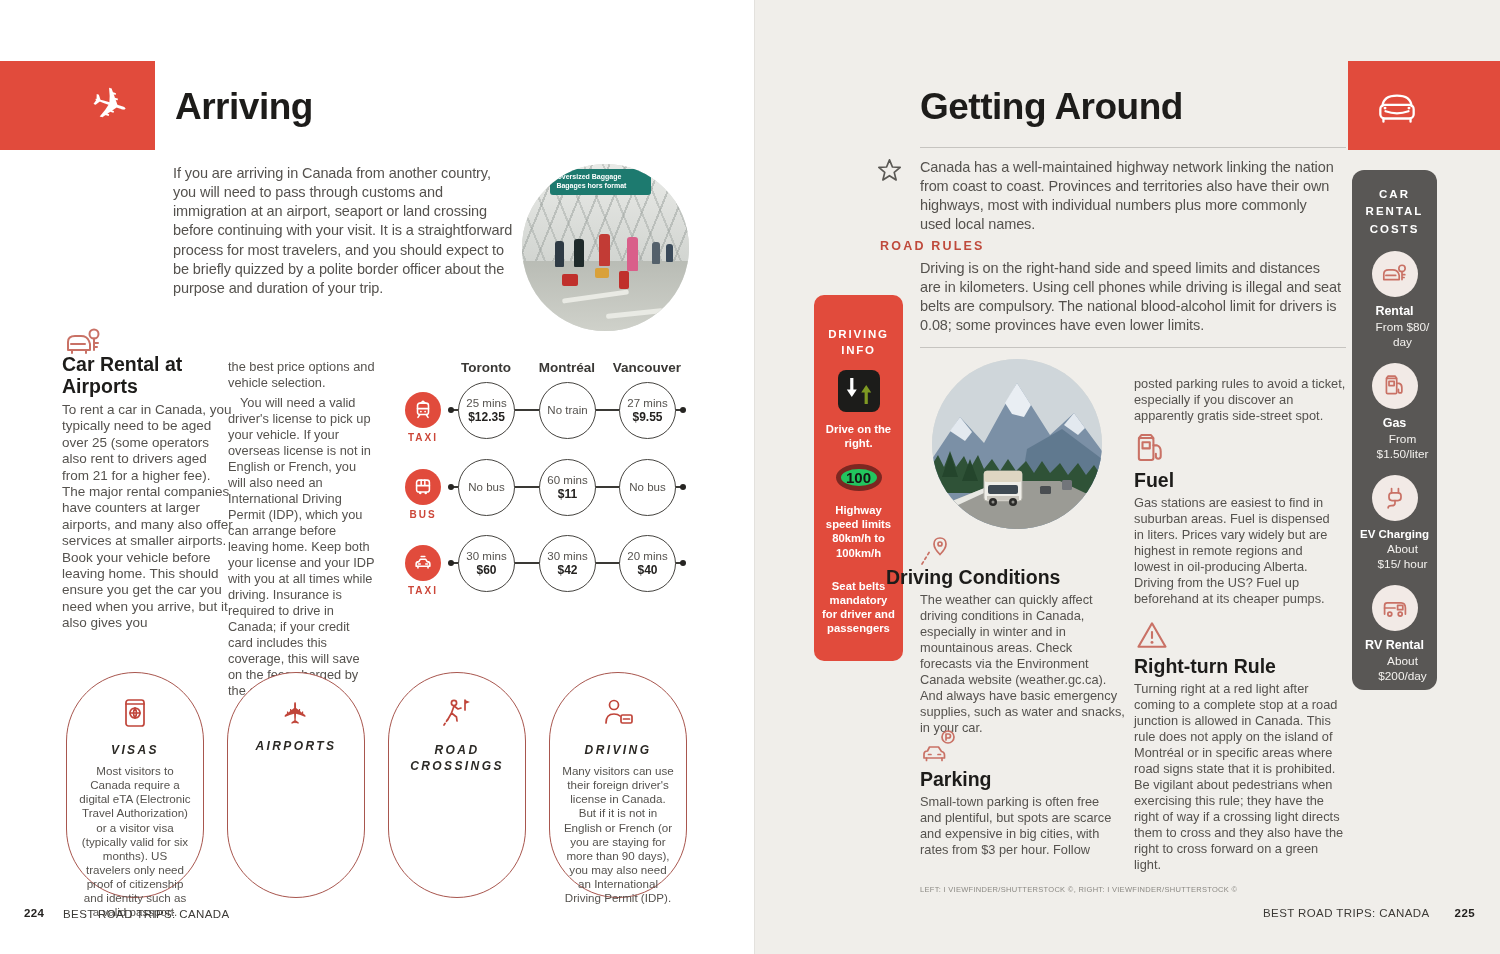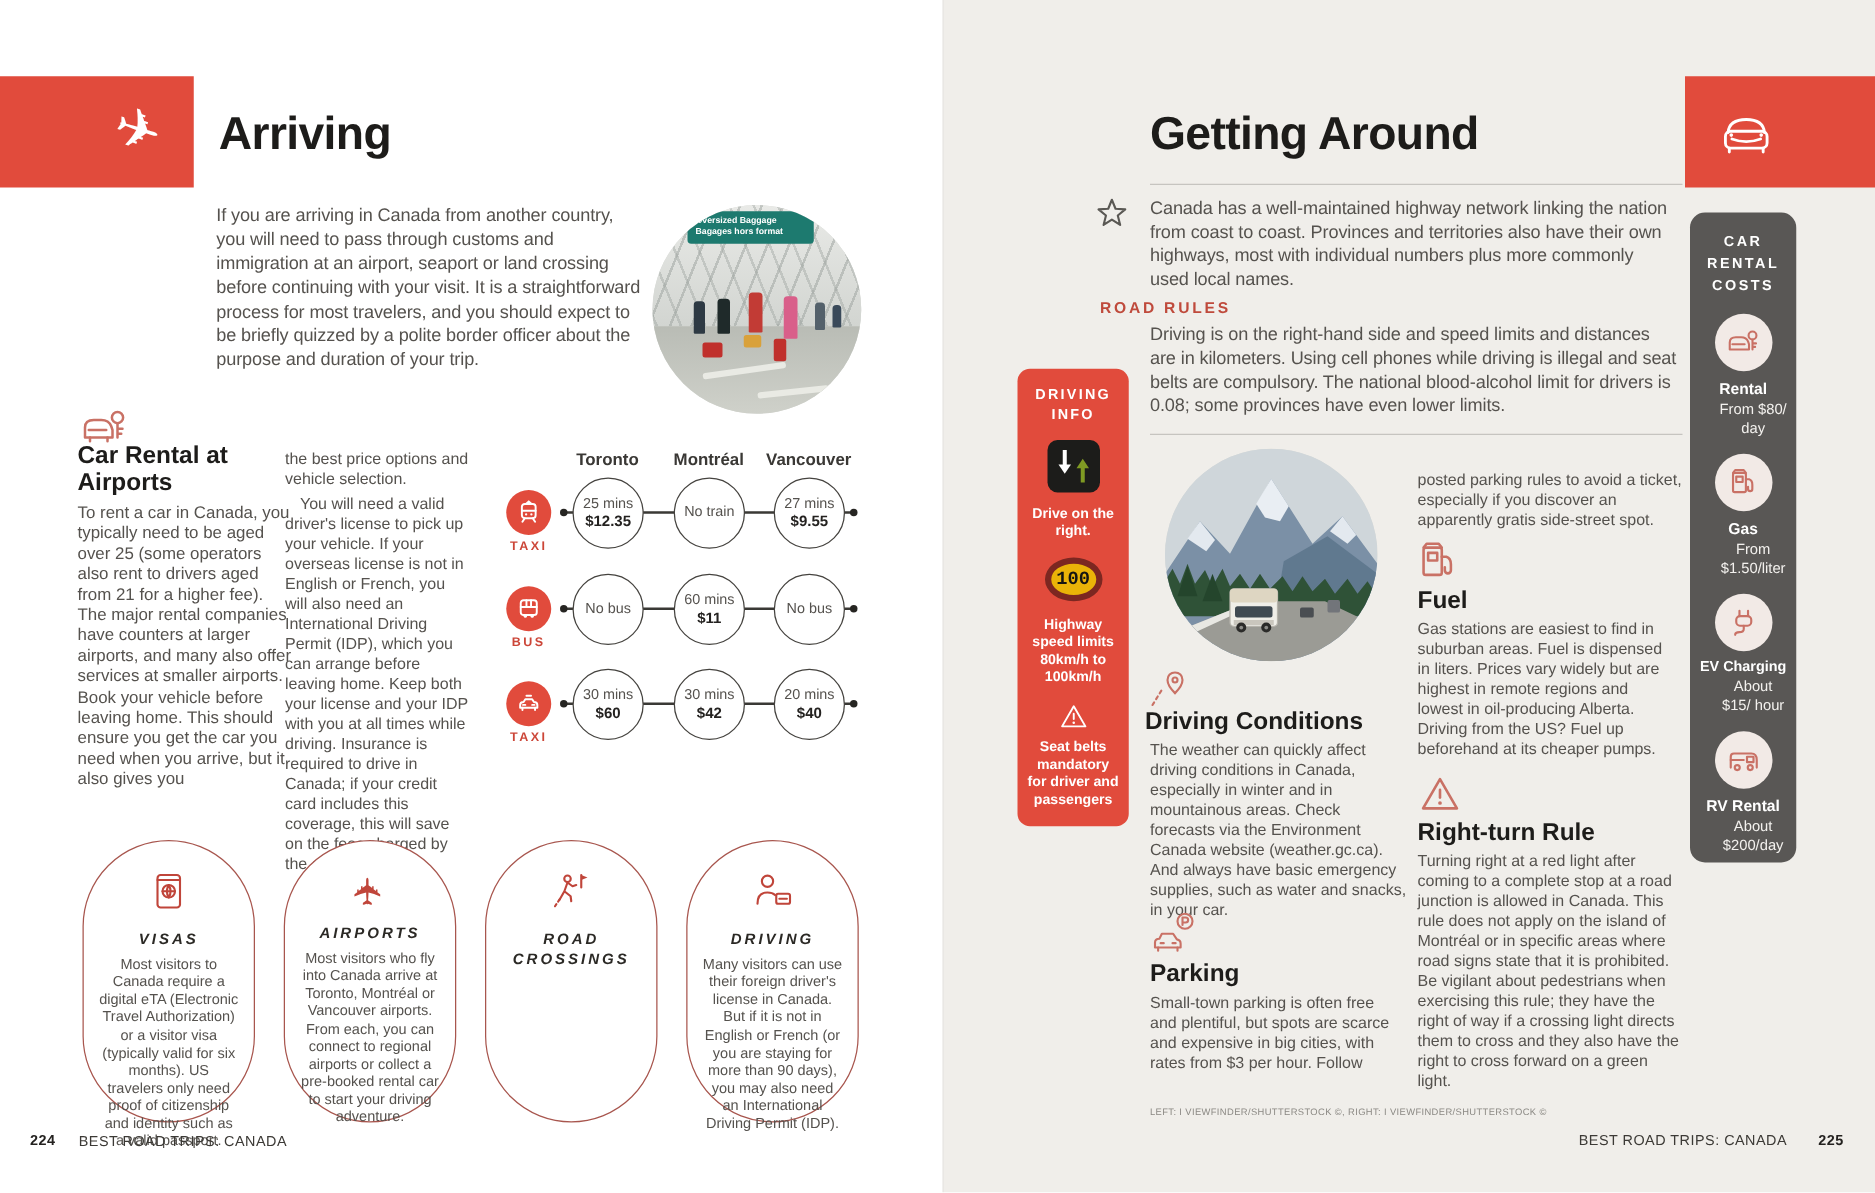--- a/index.html
+++ b/index.html
@@ -35,28 +35,28 @@
   
   .badge { width:138px; height:226px; border:1.6px solid #a8564e; border-radius:69px;
            background:#fff; text-align:center; padding:24px 12px 0; }
   .badge .btitle { font-size:12px; font-weight:700; letter-spacing:2.4px; color:#2b2925;
                    margin-top:9px; line-height:1.35;font-style:italic; }
   .badge .btext { font-size:11.6px; line-height:14.1px; color:#55524e; margin-top:6px; }
 
   
   .rightbg { left:755px; top:0; width:745px; height:954px; background:#f0eeea; }
   .drivepanel { left:814px; top:295px; width:89px; height:366px; background:#e14b3c;
-                border-radius:10px; color:#fff; text-align:center; padding:14px 8px;
+                border-radius:10px; color:#fff; text-align:center; padding:32px 8px;
                 display:flex; flex-direction:column; align-items:center; }
   .drivepanel .ptitle { font-size:11.5px; font-weight:700; letter-spacing:1.8px; line-height:1.35; }
   .drivepanel .pcap { font-size:11.3px; font-weight:700; line-height:1.25; }
   .signsquare { width:42px; height:42px; background:#1c1c1a; border-radius:8px; }
-  .speedsign { width:46px; height:46px; background:#eab308; border:5px solid #7c2721;
+  .speedsign { width:46px; height:46px; background:#22c55e; border:5px solid #7c2721;
                border-radius:50%; display:flex; align-items:center; justify-content:center;
-               color:#151513; font-size:15px; font-weight:700;font-family:Liberation Mono, monospace; }
+               color:#151513; font-size:15px; font-weight:700; }
 
   .costpanel { left:1352px; top:170px; width:85px; height:520px; background:#595755;
                border-radius:12px; color:#fff; text-align:center; padding-top:16px; }
   .costpanel .ctitle { font-size:11.5px; font-weight:700; letter-spacing:2px; line-height:1.5; }
   .costitem { margin-top:13px; }
   .costitem .ccircle { width:46px; height:46px; background:#f2eae6; border-radius:50%;
                        margin:0 auto; display:flex; align-items:center; justify-content:center; }
   .costitem .clabel { font-size:12.5px; font-weight:700; margin-top:7px; }
   .costitem .cvalue { font-size:11.8px; line-height:1.28; margin-top:2px; color:#f3f1ee; padding:0 6px;margin-left:16px; }
 
@@ -216,21 +216,20 @@
       <circle cx="14" cy="16" r="5"></circle>
         <path d="M9 16 h10 M14 11 q3 5 0 10 M14 11 q-3 5 0 10"></path>
     </g>
     </svg>
   <div class="btitle">VISAS</div>
   <div class="btext">Most visitors to Canada require a digital eTA (Electronic Travel Authorization) or a visitor visa (typically valid for six months). US travelers only need proof of citizenship and identity such as a valid passport.</div>
 </div>
 <div class="abs badge" style="left:227px;top:672px;">
   <div style="height:32px;color:#c0453a;font-size:30px;line-height:32px;transform:rotate(-90deg);display:inline-block;">✈</div>
   <div class="btitle">AIRPORTS</div>
-  <div class="btext">Most visitors who fly into Canada arrive at Toronto, Montréal or Vancouver airports. From each, you can connect to regional airports or collect a pre-booked rental car to start your driving adventure.</div>
 </div>
 <div class="abs badge" style="left:388px;top:672px;">
   <svg width="34" height="32" viewBox="0 0 34 32">
     <g fill="none" stroke="#c0453a" stroke-width="1.7" stroke-linecap="round" stroke-linejoin="round">
       <circle cx="14" cy="6" r="2.6"></circle>
       <path d="M14 9 l-2.5 7 M14 9 l4 3 3 -1 M11.5 16 l-4 7 M11.5 16 l5 4 0.5 4"></path>
       <path d="M25 3 v10"></path>
         <path d="M25 3 l5 2 -5 2" fill="#c0453a" stroke="none"></path>
       <path d="M4 28 l4 -6" stroke-dasharray="2 2.5"></path>
     </g>
@@ -328,21 +327,21 @@
   </svg>
 </div>
 
 <svg class="abs" style="left:918px;top:535px;" width="34" height="32" viewBox="0 0 34 32">
   <g fill="none" stroke="#c97165" stroke-width="1.7" stroke-linecap="round">
     <path d="M22 3 c3.5 0 6 2.5 6 6 c0 4.5 -6 10.5 -6 10.5 s-6 -6 -6 -10.5 c0 -3.5 2.5 -6 6 -6 z"></path>
     <circle cx="22" cy="9" r="2"></circle>
     <path d="M4 29 l8 -13" stroke-dasharray="2.5 3"></path>
   </g>
   </svg>
-<div class="abs h2" style="left:916px;top:567px;">Driving Conditions</div>
+<div class="abs h2" style="left:886px;top:567px;">Driving Conditions</div>
 <div class="abs colTxtS" style="left:920px;top:592px;width:205px;">The weather can quickly affect driving conditions in Canada, especially in winter and in mountainous areas. Check forecasts via the Environment Canada website (weather.gc.ca). And always have basic emergency supplies, such as water and snacks, in your car.</div>
 
 <svg class="abs" style="left:920px;top:728px;" width="40" height="36" viewBox="0 0 40 36">
   <g fill="none" stroke="#c97165" stroke-width="1.7" stroke-linecap="round" stroke-linejoin="round">
     <circle cx="28" cy="9" r="6"></circle>
     <path d="M26 12 v-6 h2.5 a2 2 0 0 1 0 4 H26"></path>
     <path d="M4 30 v-4 q0 -3 3.5 -3 l2 -4 h9 l3 4.5 q3 0.5 3 3.5 v3 z"></path>
     <path d="M6.5 30 v2.5 M22 30 v2.5 M8.5 26.5 h2.5 M18 26.5 h2.5"></path>
   </g>
   </svg>

